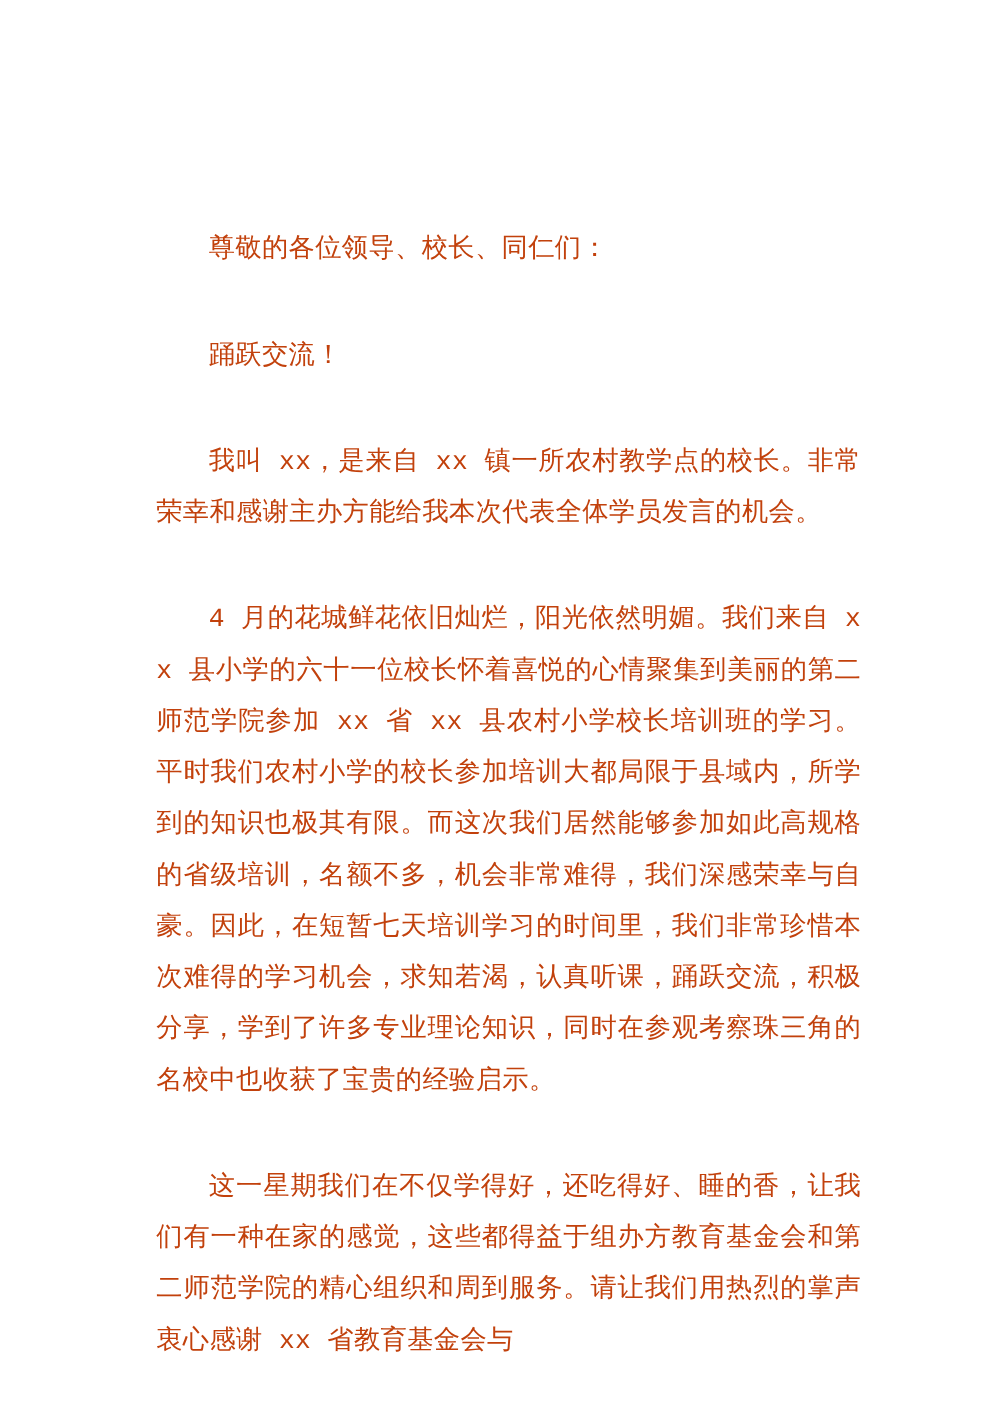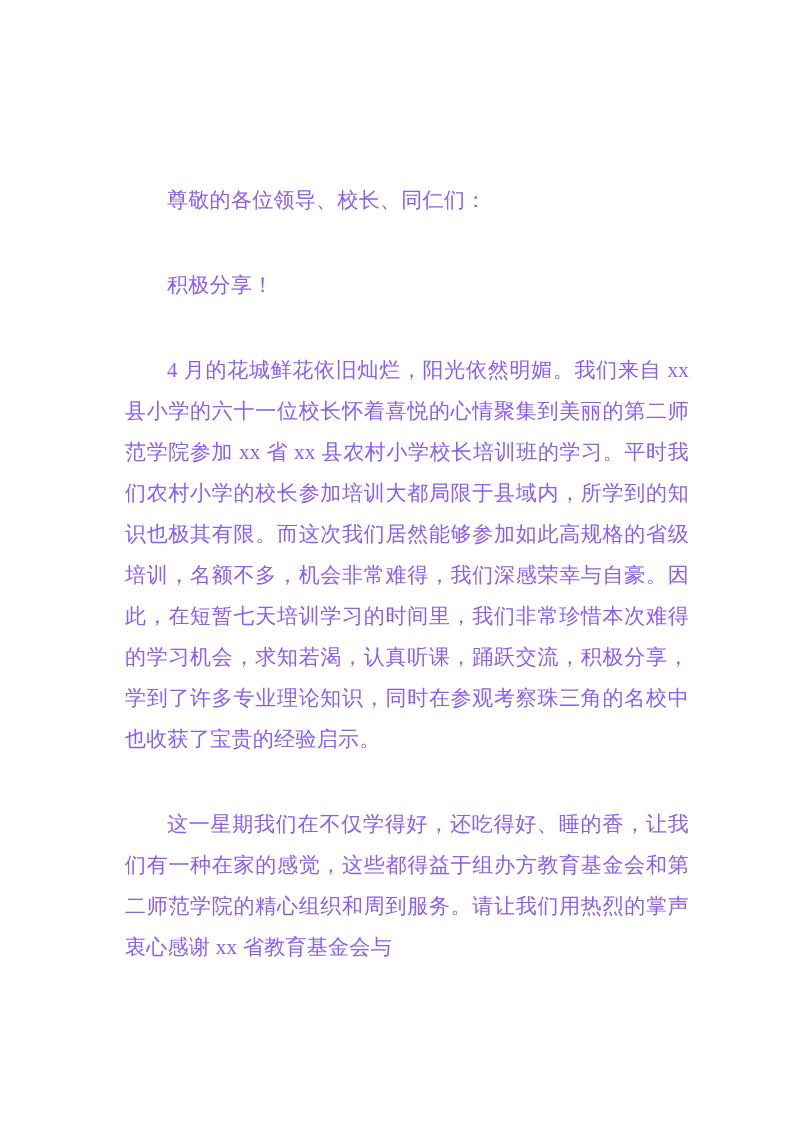--- a/index.html
+++ b/index.html
@@ -7,22 +7,22 @@
       padding: 0;
       background: #ffffff;
     }
     .page {
       position: relative;
       width: 773px;
       height: 1122px;
       margin: 0 auto;
       background: #ffffff;
       overflow: hidden;
-      font-family: Liberation Serif, serif;
-      color: #8b5cf6;
+      font-family: Liberation Mono, monospace;
+      color: #c2410c;
     }
     .content {
       position: absolute;
       top: 180px;
       left: 115px;
       width: 564px;
     }
     .para {
       margin: 0 0 44px 0;
       font-size: 21px;
@@ -36,17 +36,18 @@
       margin-bottom: 0;
       margin-top: 27px;
     }
   </style>
 </head>
 <body>
 
 <div class="page">
   <div class="content">
     <p class="para">尊敬的各位领导、校长、同仁们：</p>
-    <p class="para">积极分享！</p>
+    <p class="para">踊跃交流！</p>
+    <p class="para">我叫 xx，是来自 xx 镇一所农村教学点的校长。非常荣幸和感谢主办方能给我本次代表全体学员发言的机会。</p>
     <p class="para">4 月的花城鲜花依旧灿烂，阳光依然明媚。我们来自 xx 县小学的六十一位校长怀着喜悦的心情聚集到美丽的第二师范学院参加 xx 省 xx 县农村小学校长培训班的学习。平时我们农村小学的校长参加培训大都局限于县域内，所学到的知识也极其有限。而这次我们居然能够参加如此高规格的省级培训，名额不多，机会非常难得，我们深感荣幸与自豪。因此，在短暂七天培训学习的时间里，我们非常珍惜本次难得的学习机会，求知若渴，认真听课，踊跃交流，积极分享，学到了许多专业理论知识，同时在参观考察珠三角的名校中也收获了宝贵的经验启示。</p>
     <p class="para">这一星期我们在不仅学得好，还吃得好、睡的香，让我们有一种在家的感觉，这些都得益于组办方教育基金会和第二师范学院的精心组织和周到服务。请让我们用热烈的掌声衷心感谢 xx 省教育基金会与</p>
   </div>
 </div>
 
 </body></html>

